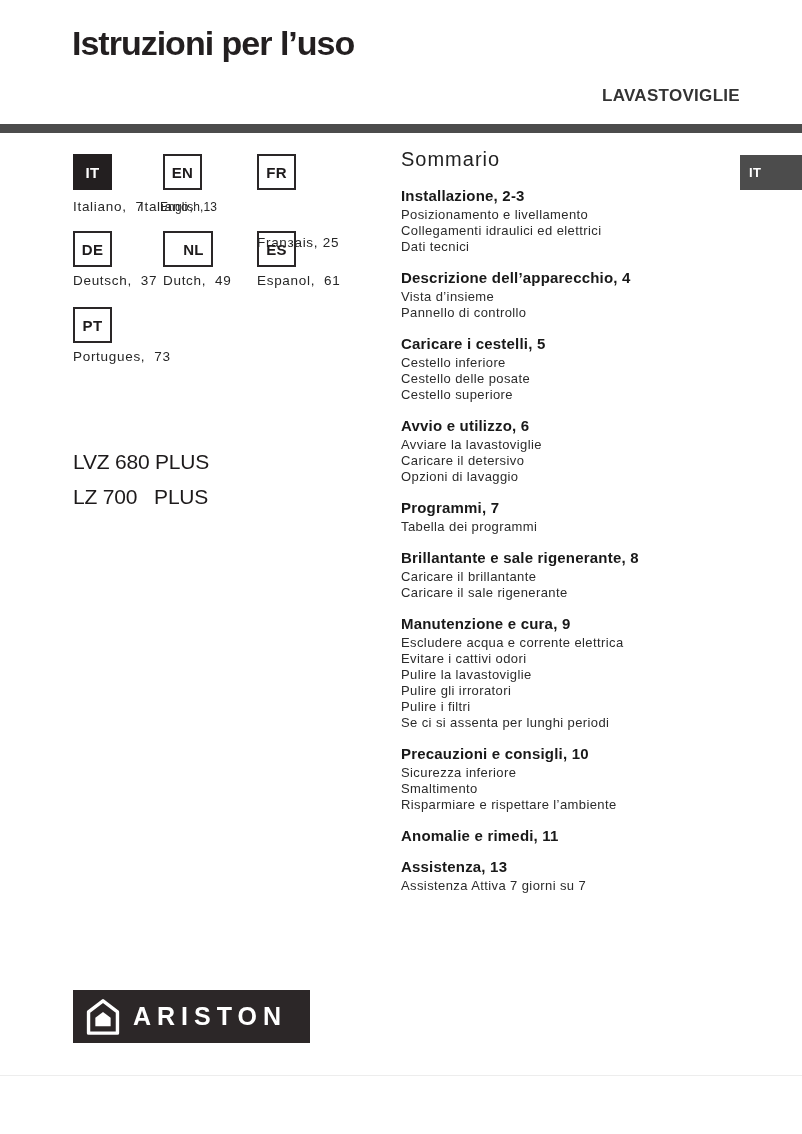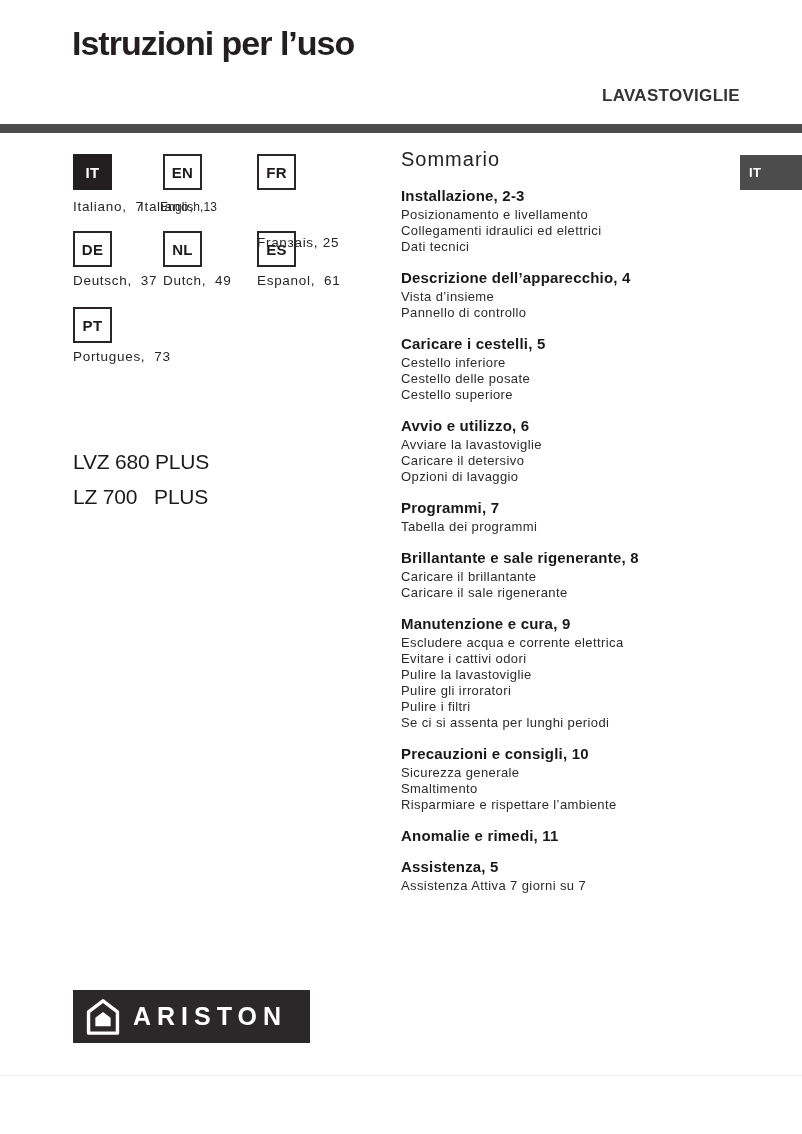--- a/index.html
+++ b/index.html
@@ -72,21 +72,21 @@
 
   <div class="side-tab">
     <span>IT</span>
   </div>
 
   <div id="lang-boxes">
       <div class="lang-box filled" style="left: 73px; top: 154px;">IT</div>
       <div class="lang-box" style="left: 163px; top: 154px;">EN</div>
       <div class="lang-box" style="left: 257px; top: 154px;">FR</div>
       <div class="lang-box" style="left: 73px; top: 231px;">DE</div>
-      <div class="lang-box" style="left: 163px; top: 231px;">NL</div>
+      <div class="lang-box" style="left: 163px; top: 231px; padding-left: 11px;">NL</div>
       <div class="lang-box" style="left: 257px; top: 231px;">ES</div>
       <div class="lang-box" style="left: 73px; top: 307px;">PT</div>
     </div>
   <div id="lang-labels">
       <span class="lang-label" style="left: 73px; top: 199px;">Italiano,  7</span>
       <span class="lang-label" style="left: 140px; top: 199px;">Italiano,</span>
       <span class="lang-label small" style="left: 160px; top: 200px;">English,13</span>
       <span class="lang-label" style="left: 257px; top: 199px; margin-top: 36px;">Franзais, 25</span>
       <span class="lang-label" style="left: 73px; top: 273px;">Deutsch,  37</span>
       <span class="lang-label" style="left: 163px; top: 273px;">Dutch,  49</span>
@@ -138,29 +138,29 @@
           <div class="toc-section-title">Manutenzione e cura, 9</div>
           <div class="toc-item">Escludere acqua e corrente elettrica</div>
           <div class="toc-item">Evitare i cattivi odori</div>
           <div class="toc-item">Pulire la lavastoviglie</div>
           <div class="toc-item">Pulire gli irroratori</div>
           <div class="toc-item">Pulire i filtri</div>
           <div class="toc-item">Se ci si assenta per lunghi periodi</div>
         </div>
         <div>
           <div class="toc-section-title">Precauzioni e consigli, 10</div>
-          <div class="toc-item">Sicurezza generale</div>
+          <div class="toc-item">Sicurezza inferiore</div>
           <div class="toc-item">Smaltimento</div>
           <div class="toc-item">Risparmiare e rispettare l’ambiente</div>
         </div>
         <div>
           <div class="toc-section-title">Anomalie e rimedi, 11</div>
         </div>
         <div>
-          <div class="toc-section-title">Assistenza, 5</div>
+          <div class="toc-section-title">Assistenza, 13</div>
           <div class="toc-item">Assistenza  Attiva  7  giorni  su  7</div>
         </div>
       </div>
   </section>
 
   <div class="logo">
     <svg width="34" height="38" viewBox="0 0 40 44">
       <path d="M20 3 L37 16 V41 H3 V16 Z" fill="none" stroke="#ffffff" stroke-width="4" stroke-linejoin="round"></path>
       <path d="M20 16 L29 23 V33 H11 V23 Z" fill="#ffffff" stroke="none"></path>
     </svg>

